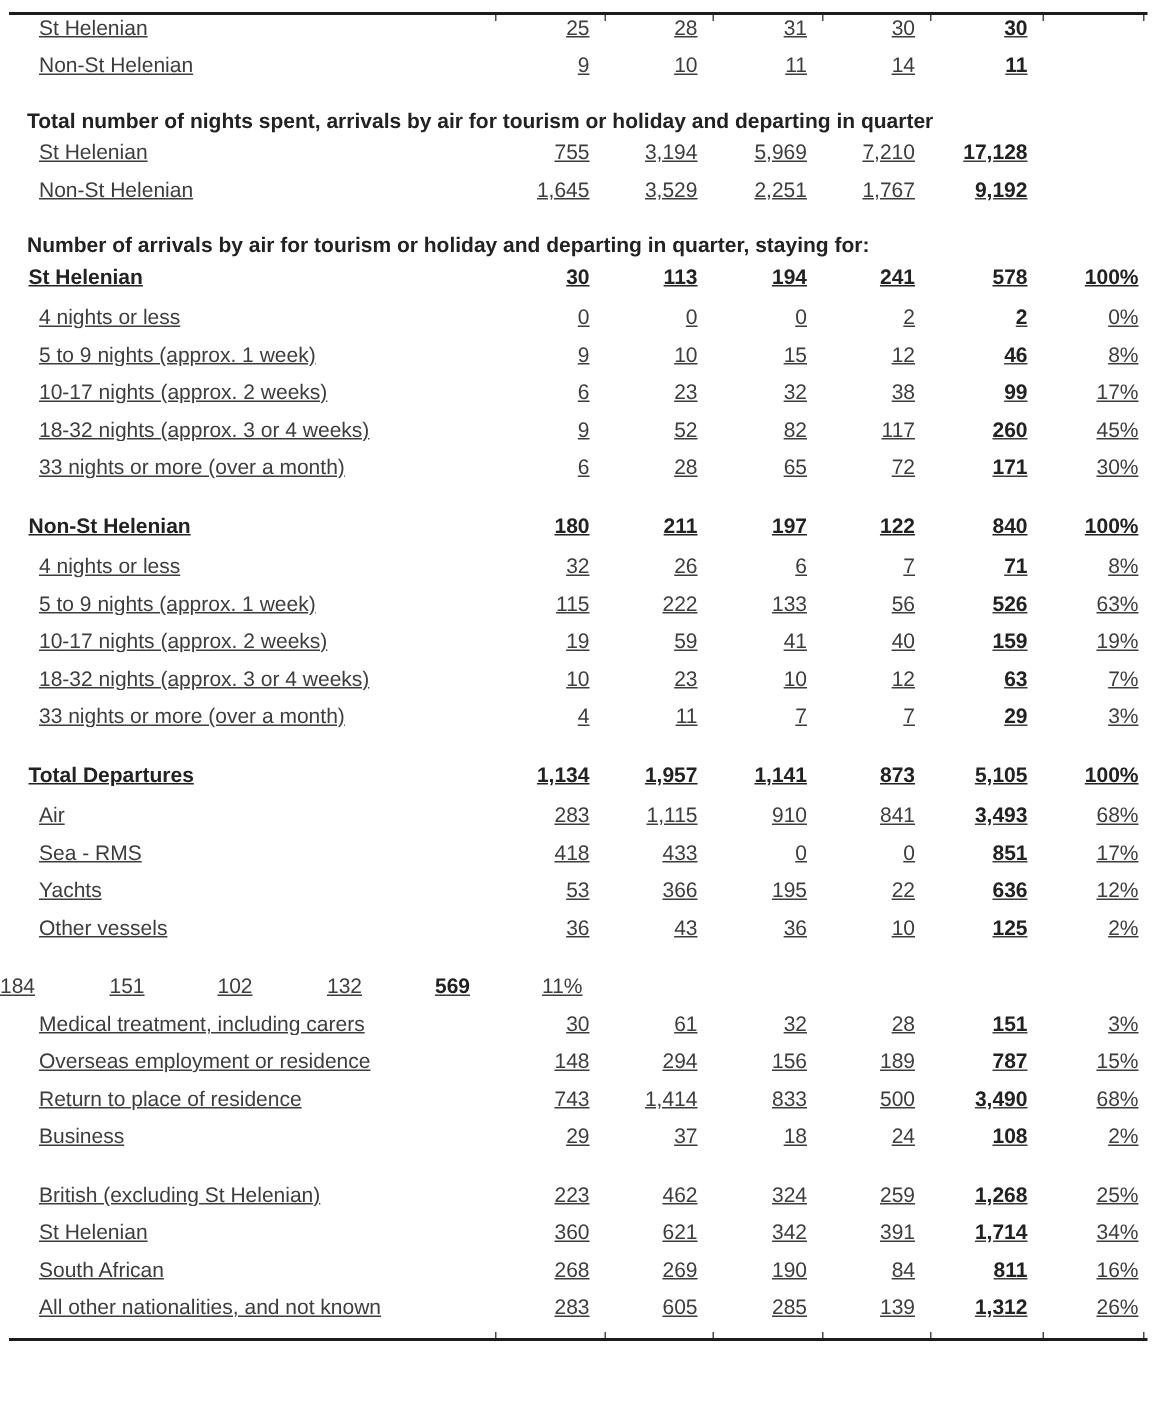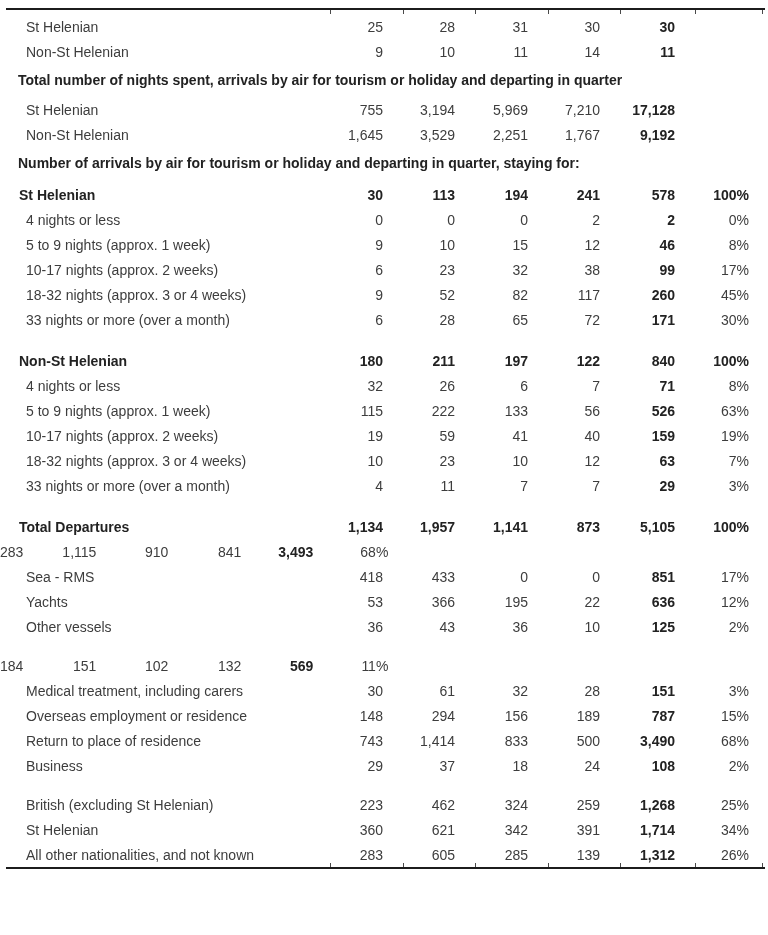--- a/index.html
+++ b/index.html
@@ -23,21 +23,21 @@
   .rule .tick:nth-of-type(4){left:542px;}
   .rule .tick:nth-of-type(5){left:614px;}
   .rule .tick:nth-of-type(6){left:689px;}
   .rule .tick:nth-of-type(7){left:756px;}
 
   .sec{
     height:26px;margin-top:7px;display:flex;align-items:center;
     padding-left:18px;font-weight:bold;color:var(--bold);white-space:nowrap;
   }
   .spacer{height:14px;}
-  .row{display:flex;align-items:flex-end;height:25px;padding-right:14px;}
+  .row{display:flex;align-items:flex-start;height:25px;padding-right:4px;text-decoration:underline;}
   .row .label{flex:1;padding-left:26px;white-space:nowrap;overflow:hidden;}
   .row .c{text-align:right;box-sizing:border-box;padding-right:8px;white-space:nowrap;}
   .row .c:nth-child(2){width:73px;}
   .row .c:nth-child(3){width:72px;}
   .row .c:nth-child(4){width:73px;}
   .row .c:nth-child(5){width:72px;}
   .row .c:nth-child(6){width:75px;}
   .row .c:nth-child(7){width:71px;padding-right:5px;}
   .row .total{font-weight:bold;color:var(--bold);}
   .row.group{height:27px;font-weight:bold;color:var(--bold);}
@@ -209,20 +209,21 @@
       <div class="row group">
         <div class="label">Total Departures</div>
         <div class="c">1,134</div>
         <div class="c">1,957</div>
         <div class="c">1,141</div>
         <div class="c">873</div>
         <div class="c total">5,105</div>
         <div class="c pct">100%</div>
       </div>
       <div class="row plain">
+        <div class="label">Air</div>
         <div class="c">283</div>
         <div class="c">1,115</div>
         <div class="c">910</div>
         <div class="c">841</div>
         <div class="c total">3,493</div>
         <div class="c pct">68%</div>
       </div>
       <div class="row plain">
         <div class="label">Sea - RMS</div>
         <div class="c">418</div>
@@ -308,20 +309,29 @@
       <div class="row plain">
         <div class="label">St Helenian</div>
         <div class="c">360</div>
         <div class="c">621</div>
         <div class="c">342</div>
         <div class="c">391</div>
         <div class="c total">1,714</div>
         <div class="c pct">34%</div>
       </div>
       <div class="row plain">
+        <div class="label">South African</div>
+        <div class="c">268</div>
+        <div class="c">269</div>
+        <div class="c">190</div>
+        <div class="c">84</div>
+        <div class="c total">811</div>
+        <div class="c pct">16%</div>
+      </div>
+      <div class="row plain">
         <div class="label">All other nationalities, and not known</div>
         <div class="c">283</div>
         <div class="c">605</div>
         <div class="c">285</div>
         <div class="c">139</div>
         <div class="c total">1,312</div>
         <div class="c pct">26%</div>
       </div>
     </div>
 

